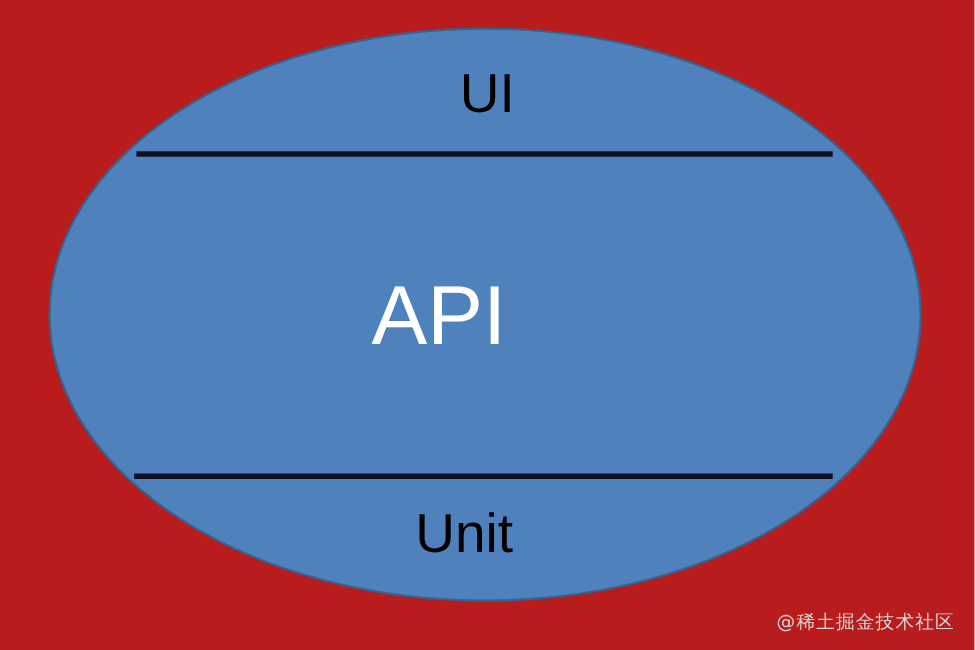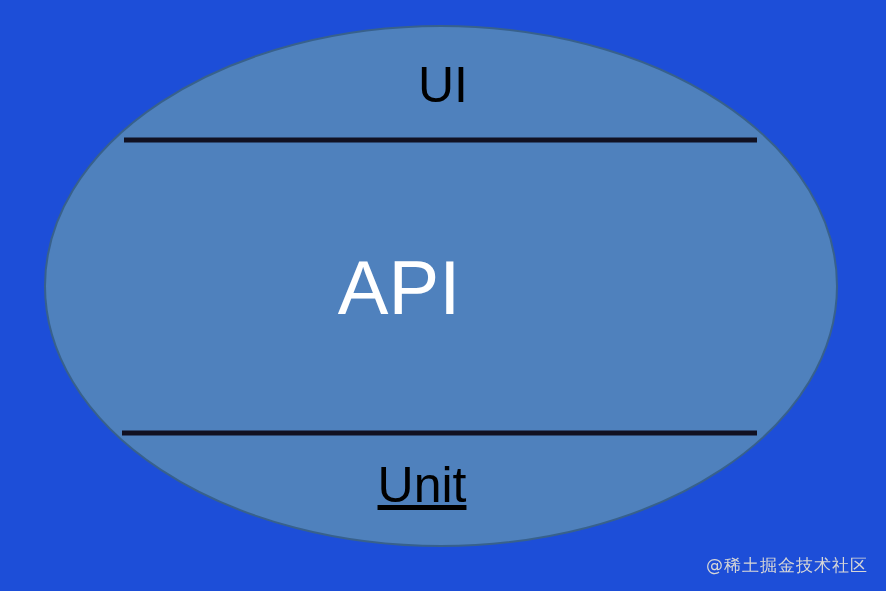--- a/index.html
+++ b/index.html
@@ -7,21 +7,21 @@
     padding: 0;
     background: #ffffff;
   }
   body {
     font-family: "Liberation Sans", "DejaVu Sans", sans-serif;
   }
   #canvas {
     position: relative;
     width: 886px;
     height: 591px;
-    background: #1d4ed8;
+    background: #b91c1c;
     overflow: hidden;
   }
   #diagram-svg {
     position: absolute;
     left: 0;
     top: 0;
     width: 886px;
     height: 591px;
   }
   .layer-label {
@@ -45,21 +45,20 @@
     top: 250px;
     font-size: 76px;
     color: #ffffff;
   }
   #label-unit {
     left: 0;
     width: 844px;
     top: 460px;
     font-size: 50px;
     color: #000000;
-    text-decoration: underline;
   }
   #watermark {
     position: absolute;
     right: 18px;
     bottom: 14px;
     font-size: 17px;
     letter-spacing: 1px;
     color: #d6d6d6;
     font-family: "DejaVu Sans", sans-serif;
     white-space: nowrap;

